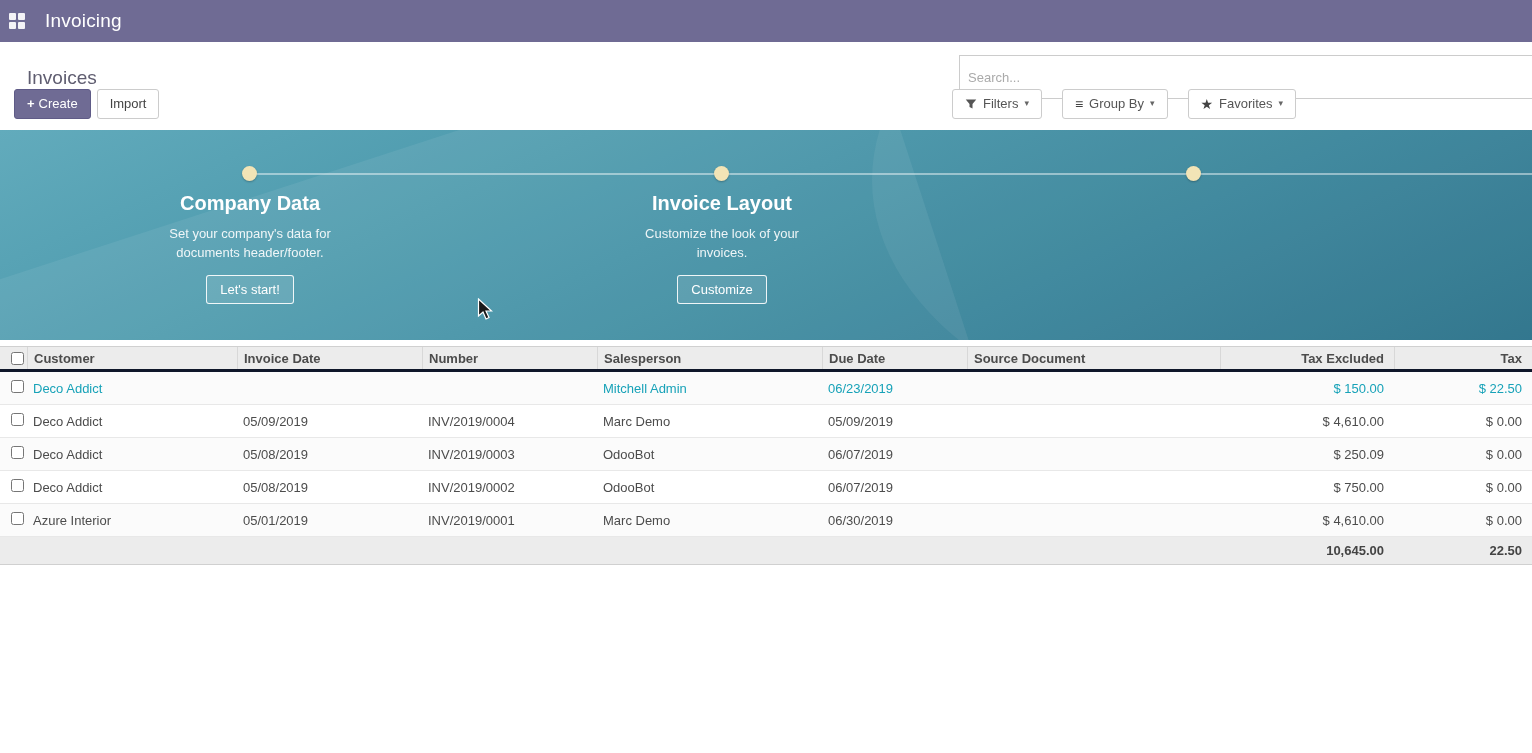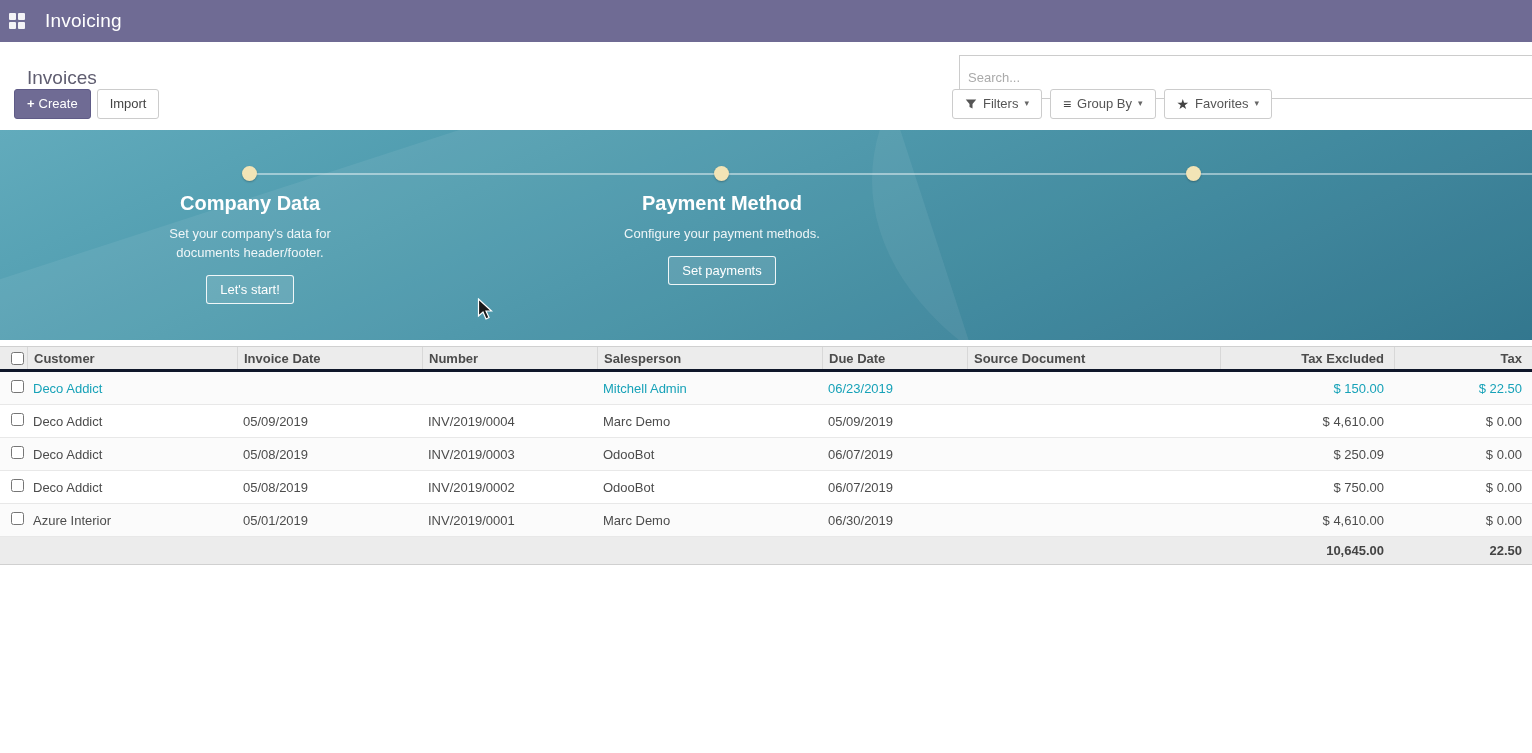--- a/index.html
+++ b/index.html
@@ -26,21 +26,21 @@
   .breadcrumb { position: absolute; left: 15px; top: 13px; font-size: 19px; font-weight: 400; color: #5f5d70; margin: 12px; }
   .cp-buttons { position: absolute; left: 14px; top: 47px; display: flex; gap: 6px; }
   .btn { font-size: 13px; border-radius: 3px; padding: 6px 12px; cursor: pointer; font-family: inherit; line-height: 1.2; }
   .btn-primary { background: #6f6b94; border: 1px solid #5f5b87; color: #fff; }
   .btn-primary .plus { margin-right: 4px; font-weight: bold; }
   .btn-default { background: #fff; border: 1px solid #ccc; color: #444; }
   .search-input { position: absolute; right: 0; top: 13px; width: 573px; height: 44px;
     border: 1px solid #ccc; border-right: none; padding: 0 8px; font-size: 13px; color: #333;
     font-family: inherit; outline: none; margin-left: 17px; }
   .search-input::placeholder { color: #aaa; }
-  .view-controls { position: absolute; left: 952px; top: 47px; display: flex; gap: 8px; }
+  .view-controls { position: absolute; left: 952px; top: 47px; display: flex; gap: 20px; }
   .vc-btn { display: inline-flex; align-items: center; gap: 6px; background: #fff; border: 1px solid #ccc; color: #555; }
   .vc-btn .caret { font-size: 9px; color: #666; }
   .vc-btn .glyph { font-size: 14px; line-height: 1; color: #444; }
 
   
   .banner { position: relative; height: 210px;
     background: linear-gradient(155deg, #62abbc 0%, #4392a6 45%, #276f88 100%);
     overflow: hidden; }
   .banner::before { content: ""; position: absolute; width: 1100px; height: 420px;
     background: rgba(255,255,255,0.07); transform: rotate(-18deg); left: -150px; top: 30px; }
@@ -130,23 +130,23 @@
   <div class="step-dot dot-2"></div>
   <div class="step-dot dot-3"></div>
 
   <div class="steps">
     <div class="step">
       <div class="step-title">Company Data</div>
       <div class="step-desc">Set your company's data for documents header/footer.</div>
       <button class="step-btn">Let's start!</button>
     </div>
     <div class="step">
-      <div class="step-title">Payment Method</div>
-      <div class="step-desc">Configure your payment methods.</div>
-      <button class="step-btn">Set payments</button>
+      <div class="step-title">Invoice Layout</div>
+      <div class="step-desc">Customize the look of your invoices.</div>
+      <button class="step-btn">Customize</button>
     </div>
   </div>
 </div>
 
 <div class="list-table">
   <div class="thead">
     <div class="th th-check">
         <input type="checkbox" style="">
       </div>
     <div class="th">Customer</div>

